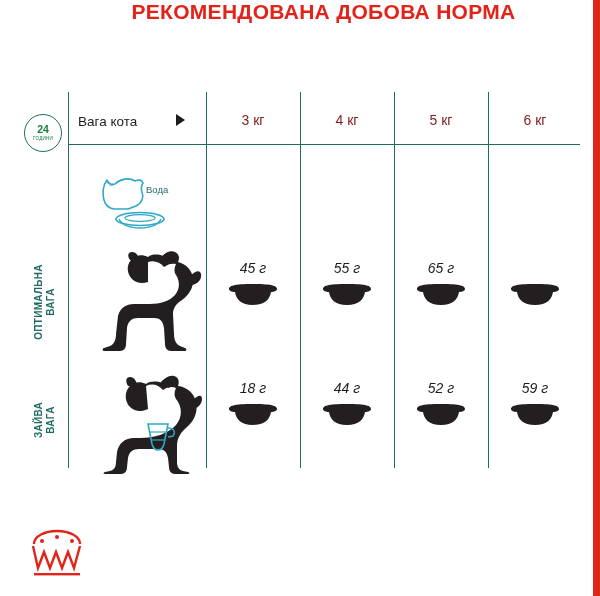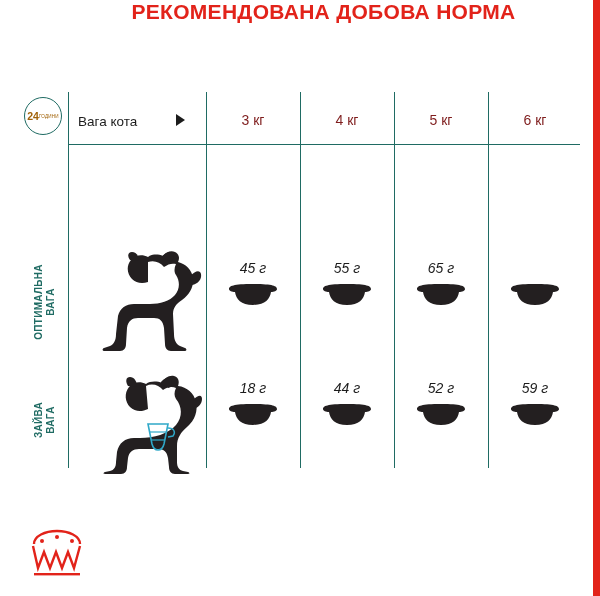--- a/index.html
+++ b/index.html
@@ -93,28 +93,28 @@
   }
   .col-head.c0 { left: 186px; }
   .col-head.c1 { left: 280px; }
   .col-head.c2 { left: 374px; }
   .col-head.c3 { left: 468px; }
 
   
   .age-badge {
     position: absolute;
     left: 4px;
-    top: 19px;
+    top: 36px;
     width: 38px;
     height: 38px;
     border-radius: 50%;
     border: 1.4px solid #1f6b63;
-    color: #a16207;
+    color: #15803d;
     display: flex;
-    flex-direction: row;
+    flex-direction: column;
     align-items: center;
     justify-content: center;
     line-height: 1;
   }
   .age-badge .num { font-size: 10.5px; font-weight: bold; }
   .age-badge .unit { font-size: 4.6px; letter-spacing: 0.2px; margin-top: 2px; }
 
   
   .row-label {
     position: absolute;
@@ -227,20 +227,33 @@
 
   <div class="row-label r0">
     <span>ОПТИМАЛЬНА</span>
     <span class="l2">ВАГА</span>
   </div>
   <div class="row-label r1">
     <span>ЗАЙВА</span>
     <span class="l2">ВАГА</span>
   </div>
 
+  <div class="water-group">
+    <svg width="100" height="60" viewBox="0 0 100 60">
+
+      <path d="M10 30 C8 24 9 15 13 10 C15 14 18 15 21 14 C26 9 35 7 41 11 C45 9 48 10 49 13 C47 16 47 19 48 22 C50 27 48 33 42 36 L34 39 L20 39 C14 38 11 34 10 30 Z" fill="none" stroke="#2fa8c8" stroke-width="1.6" stroke-linejoin="round"></path>
+
+      <path d="M13 12 C15 15 17 16 19 15" fill="none" stroke="#2fa8c8" stroke-width="1"></path>
+
+      <ellipse cx="46" cy="49" rx="24" ry="6.5" fill="none" stroke="#2fa8c8" stroke-width="1.6"></ellipse>
+      <path d="M25 49 C28 55 36 58 46 58 C56 58 64 55 67 49" fill="none" stroke="#2fa8c8" stroke-width="1.6"></path>
+      <ellipse cx="46" cy="48" rx="15" ry="3.4" fill="none" stroke="#2fa8c8" stroke-width="1.1"></ellipse>
+    </svg>
+    <div class="water-label">Вода</div>
+  </div>
 
   <div class="cat cat-opt">
     <svg width="108" height="106" viewBox="0 0 108 106">
       <path d="M54 14 C60 12 66 14 70 19 C74 16 78 15 82 16 C80 20 80 24 82 27
                C86 33 86 41 81 47 C76 53 66 56 56 56
                L40 56 C32 56 26 60 24 68 L22 86 C22 92 20 96 16 98 L10 100
                C8 101 8 103 11 103 L26 103 C30 103 32 100 32 96 L33 80
                C34 73 38 70 44 70 L60 70 C66 70 69 73 70 80 L71 96
                C71 100 73 103 77 103 L90 103 C93 103 93 101 91 100 L86 98
                C82 96 80 92 80 86 L79 66 C79 60 82 56 88 52

